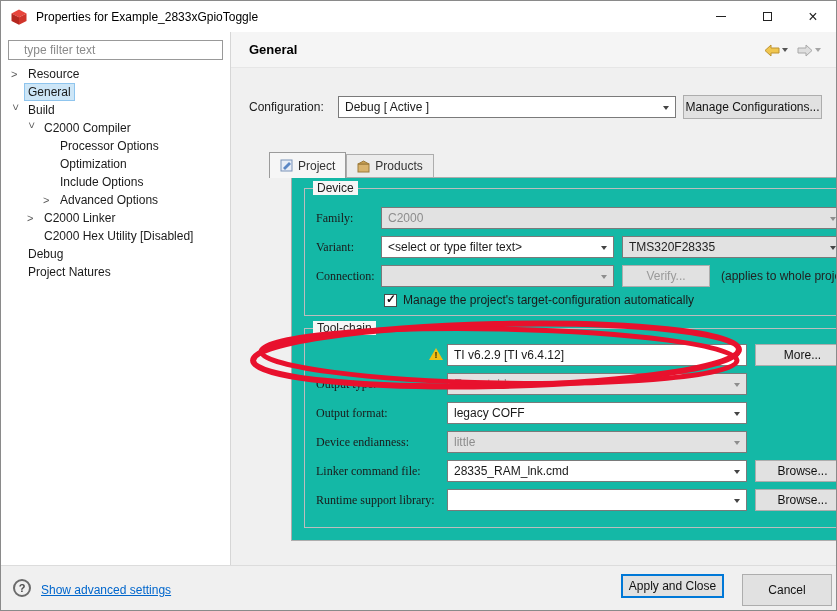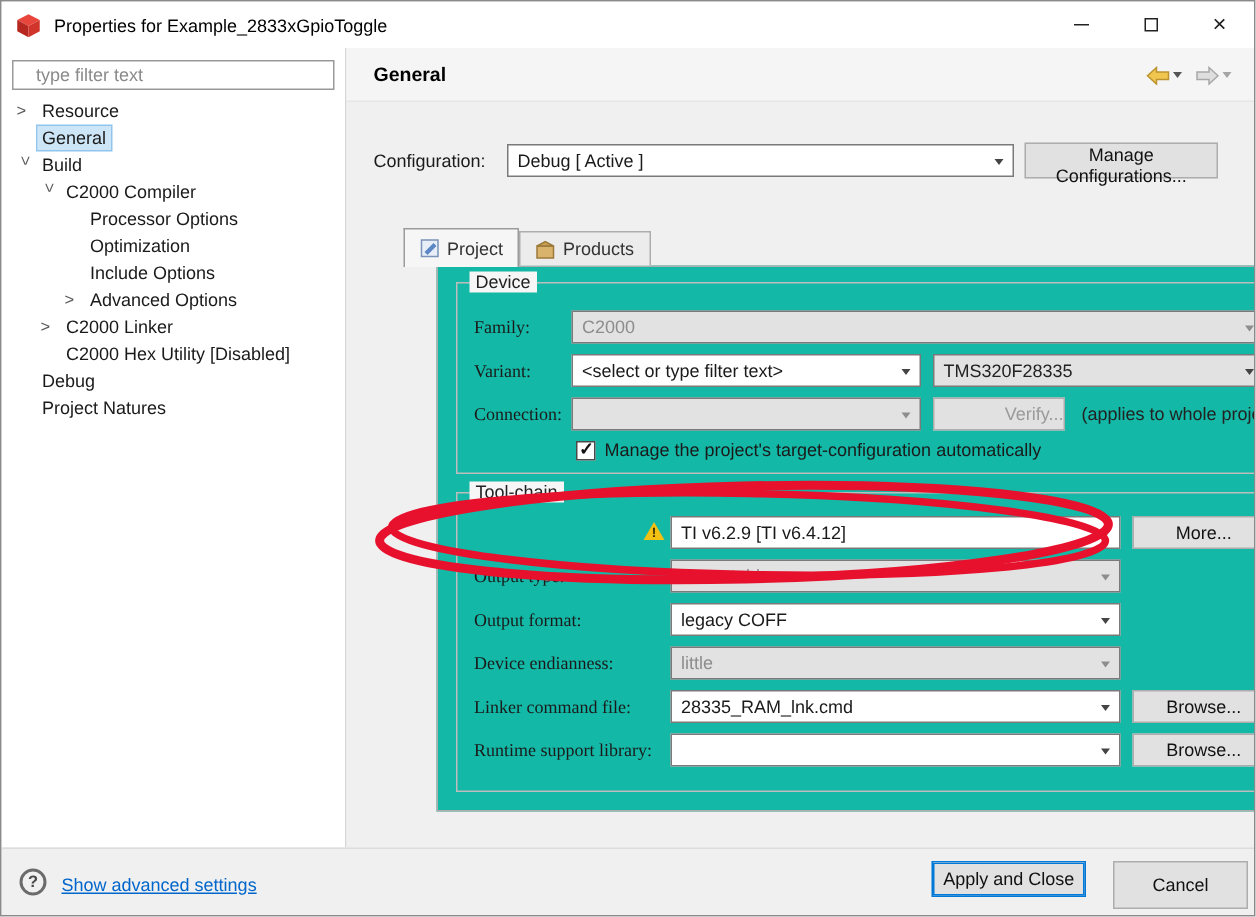--- a/index.html
+++ b/index.html
@@ -38,22 +38,22 @@
   .caret-gray { width:0; height:0; border-left:3px solid transparent; border-right:3px solid transparent; border-top:4px solid #a5a5a5; }
   
   .config-label { position:absolute; left:18px; top:64px; line-height:23px; }
   .combo { position:relative; background:#fff; border:1px solid #7a7a7a; height:22px; line-height:20px; padding:0 20px 0 6px; overflow:hidden; white-space:nowrap; cursor:default; }
   .combo::after { content:""; position:absolute; right:6px; top:9px; border-left:3.5px solid transparent; border-right:3.5px solid transparent; border-top:4px solid #444; }
   .combo.disabled { background:#e2e2e2; color:#8d8d8d; }
   .combo.disabled::after { border-top-color:#8d8d8d; }
   .combo.grayval { background:#e2e2e2; color:#222; }
   .config-combo { position:absolute; left:107px; top:64px; width:338px; }
   .btn { background:#e1e1e1; border:1px solid #adadad; font-size:12px; font-family:"Liberation Sans",sans-serif; color:#111; cursor:default; text-align:center; }
-  .btn.disabled { color:#9a9a9a;text-align:right; }
-  .manage-btn { position:absolute; left:452px; top:63px; width:129px; height:24px; }
+  .btn.disabled { color:#9a9a9a; }
+  .manage-btn { position:absolute; left:452px; top:63px; width:139px; height:24px; }
   
   .tabs { position:absolute; left:38px; top:119px; height:26px; display:flex; align-items:flex-end; z-index:3; }
   .tab { display:inline-flex; align-items:center; gap:5px; padding:0 10px; height:23px; border:1px solid #adadad; border-bottom:none; background:#ececec; color:#333; cursor:default; }
   .tab.active { background:#f6f6f6; height:26px; margin-bottom:-1px; border-color:#9b9b9b; }
   .tab-content { position:absolute; left:18px; top:145px; width:572px; height:364px; background:#14b8a6; border:1px solid #adadad;margin-left:42px; }
   
   .group { position:absolute; border:1px solid #bdbdbd; }
   .group-legend { position:absolute; top:-8px; left:8px; background:#f6f6f6; padding:0 4px; color:#222; }
   .g-device { left:12px; top:10px; width:548px; height:128px; }
   .g-toolchain { left:12px; top:150px; width:548px; height:200px; }

